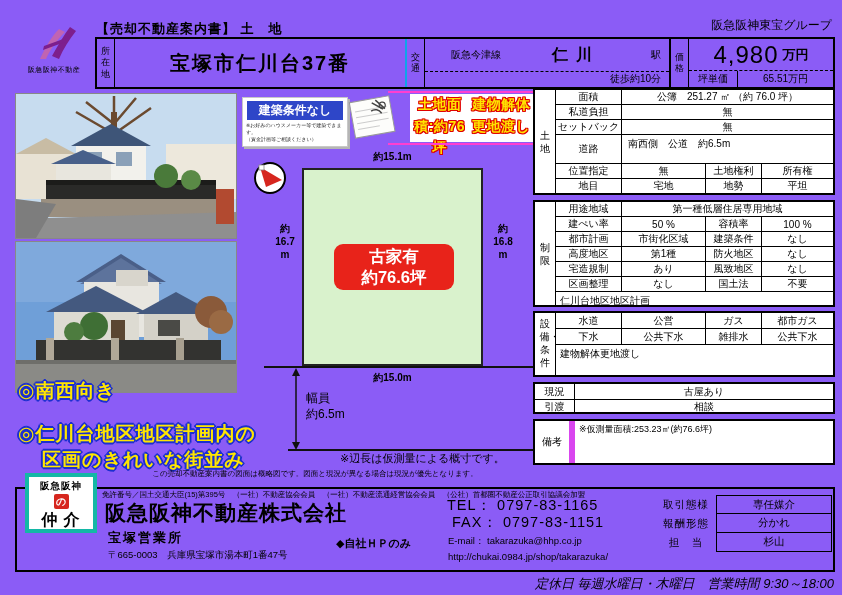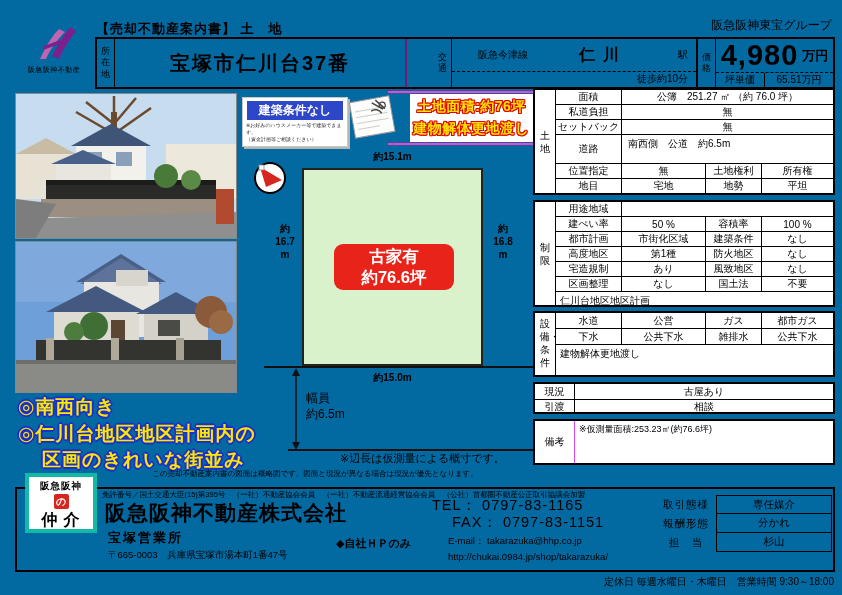--- a/index.html
+++ b/index.html
@@ -1,53 +1,53 @@
 <!DOCTYPE html>
 <html><head>
 <meta charset="utf-8">
 <style>
   html,body{margin:0;padding:0;background:#fff;}
-  .page{position:relative;width:842px;height:595px;background:#0369a1;overflow:hidden;
+  .page{position:relative;width:842px;height:595px;background:#8b5cf6;overflow:hidden;
         font-family:"Liberation Sans","DejaVu Sans",sans-serif;color:#000;}
   .abs{position:absolute;}
   
   .brand{left:14px;top:26px;width:80px;text-align:center;}
   .brand-name{font-size:7px;letter-spacing:.5px;margin-top:1px;}
   .doc-title{left:96px;top:20px;font-size:13px;font-weight:bold;letter-spacing:1px;}
   .group-name{right:10px;top:17px;font-size:12px;}
   .head-table{left:95px;top:37px;width:740px;height:52px;border:2px solid #000;display:flex;box-sizing:border-box;}
   .vlab{display:flex;align-items:center;justify-content:center;flex:none;}
   .vlab span{width:11px;word-break:break-all;text-align:center;line-height:1.25;}
   .h-vlab{width:17px;font-size:9px;}
   .loc-cell{width:290px;border-left:1px solid #000;display:flex;align-items:center;justify-content:center;
             font-size:20px;font-weight:bold;letter-spacing:2px;}
-  .access-block{width:262px;border-left:2px solid #701a75;display:flex;padding-left:27px;}
+  .access-block{width:262px;border-left:2px solid #0ea5e9;display:flex;}
   .access-main{flex:1;display:flex;flex-direction:column;}
   .access-top{flex:1;display:flex;align-items:center;border-bottom:1px dashed #000;justify-content:flex-end;}
   .rail{font-size:10px;margin-left:26px;}
   .station{flex:1;text-align:center;font-size:16px;font-weight:bold;letter-spacing:8px;}
   .sta-suffix{font-size:10px;margin-right:8px;}
   .access-bottom{height:15px;font-size:10px;text-align:right;padding-right:8px;}
   .price-block{flex:1;border-left:2px solid #000;display:flex;}
   .price-main{flex:1;display:flex;flex-direction:column;}
   .price-top{flex:1;display:flex;align-items:center;justify-content:center;border-bottom:1px dashed #000;}
-  .price-num{font-size:29px;font-weight:bold;letter-spacing:1px;}
+  .price-num{font-size:24px;font-weight:normal;letter-spacing:1px;}
   .price-unit{font-size:13px;font-weight:bold;margin-left:4px;}
   .price-bottom{height:16px;display:flex;font-size:10px;}
   .tsubo-lab{width:48px;border-right:1px solid #000;display:flex;align-items:center;justify-content:center;}
   .tsubo-val{flex:1;display:flex;align-items:center;justify-content:center;}
   
   .photo{border:1px solid #888;}
   .photo svg{display:block;}
   
   .cond-card{left:242px;top:97px;width:104px;height:48px;background:#fff;border:1px solid #c8c8c8;
              box-shadow:2px 2px 0 #b5b5b5;text-align:center;}
   .cond-title{margin:3px auto 2px;width:96px;background:#2e46c8;color:#fff;font-weight:bold;font-size:12px;padding:1px 0;}
   .cond-note{font-size:5px;line-height:1.4;color:#222;text-align:left;padding:0 3px;}
-  .area-card{left:410px;top:94px;width:123px;height:48px;background:#fff;display:flex;flex-direction:column;
+  .area-card{left:410px;top:94px;width:123px;height:48px;background:#fff;display:flex;flex-direction:row;
              justify-content:center;text-align:center;}
   .area-line{font-size:14px;font-weight:bold;color:#ffe400;
              text-shadow:-1px 0 #e00000,1px 0 #e00000,0 -1px #e00000,0 1px #e00000,
                          -1px -1px #e00000,1px -1px #e00000,-1px 1px #e00000,1px 1px #e00000;
              line-height:1.55;letter-spacing:.5px;}
   .magenta-line{background:#ff3fd0;height:2px;}
   
   .dim{font-size:10px;font-weight:600;}
   .dim-top{left:302px;top:150px;width:181px;text-align:center;}
   .plot-rect{left:302px;top:168px;width:181px;height:198px;background:#d9f2cc;border:2px solid #222;box-sizing:border-box;}
@@ -86,31 +86,31 @@
   .agent-logo{left:25px;top:473px;width:72px;height:60px;border:4px solid #14b8a6;box-sizing:border-box;
               text-align:center;background:#fff;}
   .agent-top{font-size:9.5px;font-weight:bold;letter-spacing:1px;margin-top:3px;}
   .agent-icon{width:15px;height:15px;background:#d6261e;color:#fff;font-size:10px;line-height:15px;
               margin:1px auto;border-radius:2px;font-weight:bold;}
   .agent-bottom{font-size:16px;font-weight:bold;letter-spacing:6px;margin-left:5px;}
   .company{left:105px;top:499px;font-size:21px;font-weight:bold;letter-spacing:1px;}
   .office{left:108px;top:529px;font-size:13px;font-weight:bold;letter-spacing:2px;}
   .address{left:108px;top:549px;font-size:9.5px;}
   .own-hp{left:336px;top:536px;font-size:11px;font-weight:bold;}
-  .tel{left:432px;top:496px;font-size:14.5px;letter-spacing:1px;}
+  .tel{left:447px;top:496px;font-size:14.5px;letter-spacing:1px;}
   .fax{left:452px;top:513px;font-size:14.5px;letter-spacing:1px;}
   .email{left:448px;top:535px;font-size:9.5px;}
   .url{left:448px;top:551px;font-size:9.5px;}
   .deal-table{left:656px;top:495px;width:176px;font-size:10.5px;}
   .deal-row{display:flex;height:19px;align-items:center;}
   .deal-lab{width:60px;text-align:center;letter-spacing:1px;}
   .deal-val{flex:1;border:1.5px solid #000;border-top:none;align-self:stretch;display:flex;
             align-items:center;justify-content:center;}
   .deal-row:first-child .deal-val{border-top:1.5px solid #000;}
-  .hours{right:8px;top:575px;font-size:10px;}
+  .hours{right:8px;top:575px;font-size:13px;font-style:italic;}
 </style>
 </head>
 <body>
 
 <div class="page">
 
   <div class="abs brand">
     <svg width="44" height="34" viewBox="0 0 44 34">
       <path d="M8 33 C14 20 20 10 27 3 L33 6 C25 14 18 24 14 33 Z" fill="#c064b2"></path>
       <path d="M20 30 C26 19 32 9 38 1 L44 5 C37 14 31 23 27 33 Z" fill="#7d1f8d"></path>
@@ -263,21 +263,21 @@
       <polygon points="8,82 4,74 12,74" fill="#111"></polygon>
     </svg>
   </div>
   <div class="abs width-label">
     <div>幅員</div>
     <div>約6.5m</div>
   </div>
   <div class="abs road-line" style="left:288px;top:449px;width:245px;"></div>
   <div class="abs dim-note">※辺長は仮測量による概寸です。</div>
 
-  <div class="abs hl" style="left:18px;top:394px;">◎南西向き</div>
+  <div class="abs hl" style="left:18px;top:378px;">◎南西向き</div>
   <div class="abs hl" style="left:18px;top:421px;">◎仁川台地区地区計画内の</div>
   <div class="abs hl" style="left:42px;top:447px;">区画のきれいな街並み</div>
   <div class="abs disclaimer">この売却不動産案内書の図面は概略図です。図面と現況が異なる場合は現況が優先となります。</div>
 
   <div class="abs rt rt-flex" style="top:88px;height:107px;">
     <div class="vlab sec-lab">
         <span>土地</span>
       </div>
     <div class="rows">
       <div class="row" style="height:15px;">
@@ -311,20 +311,21 @@
     </div>
   </div>
 
   <div class="abs rt rt-flex" style="top:200px;height:107px;">
     <div class="vlab sec-lab">
         <span>制限</span>
       </div>
     <div class="rows">
       <div class="row" style="height:15px;">
         <div class="cell lab1">用途地域</div>
+        <div class="cell val-rest">第一種低層住居専用地域</div>
       </div>
       <div class="row" style="height:15px;">
         <div class="cell lab1">建ぺい率</div>
         <div class="cell val1">50 %</div>
         <div class="cell lab2">容積率</div>
         <div class="cell val2">100 %</div>
       </div>
       <div class="row" style="height:15px;">
         <div class="cell lab1">都市計画</div>
         <div class="cell val1">市街化区域</div>
@@ -379,21 +380,21 @@
       <div class="cell" style="width:40px;border-right:1px solid #000;">現況</div>
       <div class="cell val-rest">古屋あり</div>
     </div>
     <div class="row" style="height:14px;">
       <div class="cell" style="width:40px;border-right:1px solid #000;">引渡</div>
       <div class="cell val-rest">相談</div>
     </div>
   </div>
 
   <div class="abs rt rt-flex" style="top:419px;height:46px;">
-    <div class="cell" style="width:40px;border-right:1px solid #d946ef;">備考</div>
+    <div class="cell" style="width:40px;border-right:6px solid #d946ef;">備考</div>
     <div class="free" style="flex:1;font-size:9px;">※仮測量面積:253.23㎡(約76.6坪)</div>
   </div>
 
   <div class="abs foot-box"></div>
   <div class="abs license">免許番号／国土交通大臣(15)第395号　（一社）不動産協会会員　（一社）不動産流通経営協会会員　（公社）首都圏不動産公正取引協議会加盟</div>
   <div class="abs agent-logo">
     <div class="agent-top">阪急阪神</div>
     <div class="agent-icon">の</div>
     <div class="agent-bottom">仲介</div>
   </div>

